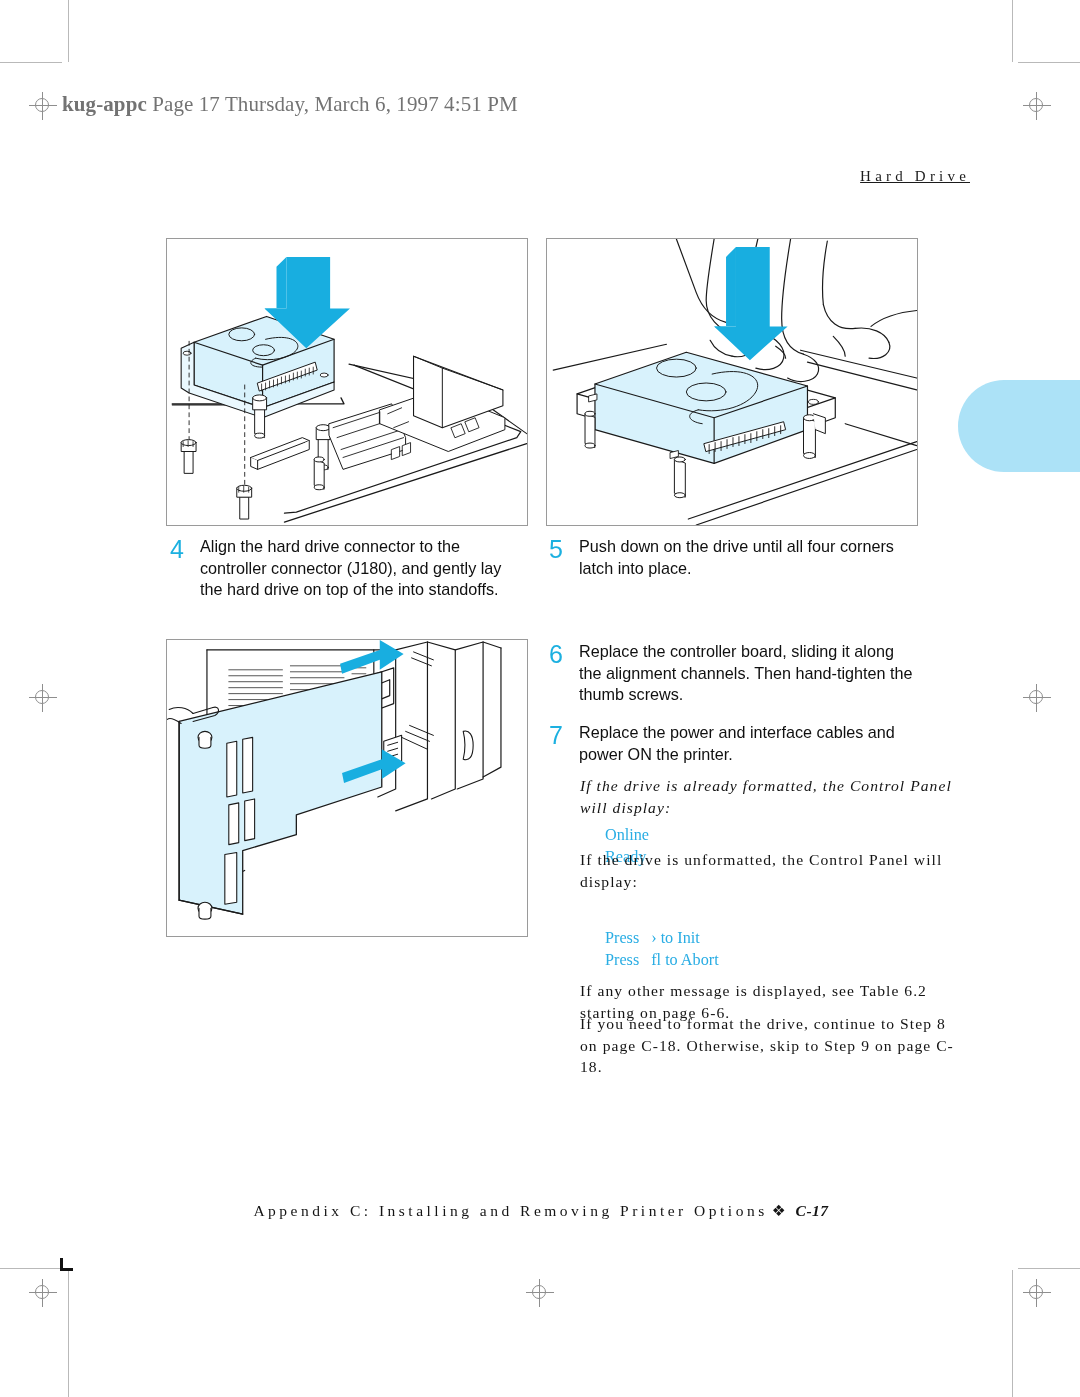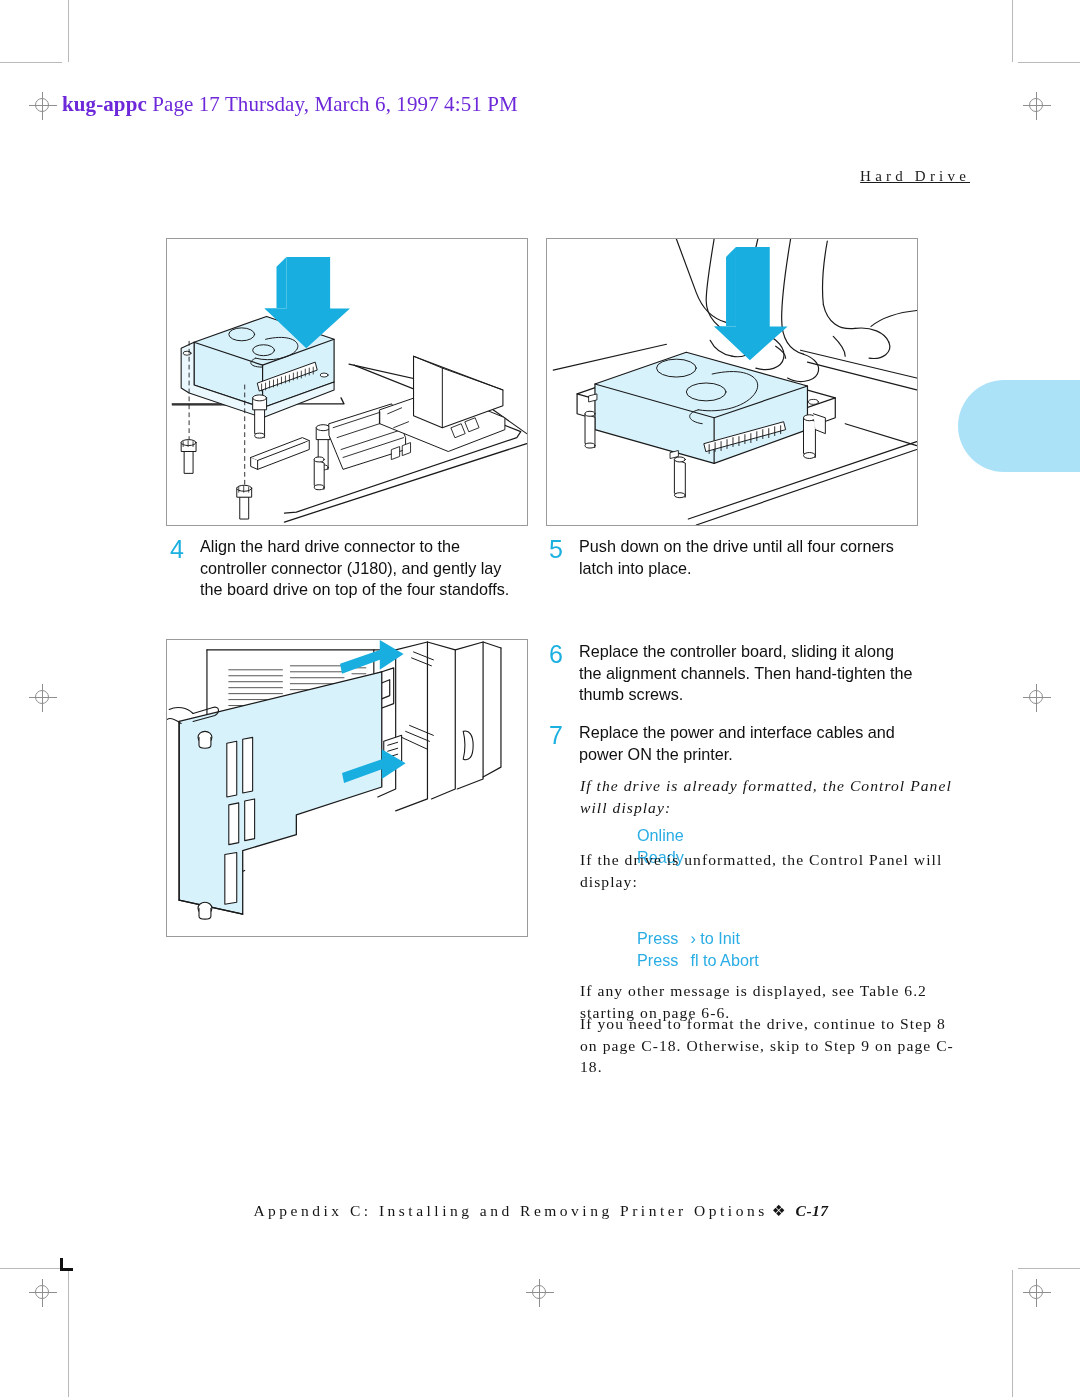--- a/index.html
+++ b/index.html
@@ -61,21 +61,21 @@
   .crop-corner .a { left: 0; top: 0; width: 3px; height: 13px; }
   .crop-corner .b { left: 0; bottom: 0; width: 13px; height: 3px; }
 
   
   .file-stamp {
     position: absolute;
     left: 62px;
     top: 92px;
     font-family: "Liberation Serif", serif;
     font-size: 21px;
-    color: #6d28d9;
+    color: #737373;
     white-space: nowrap;
     letter-spacing: 0.1px;
   }
   .file-stamp b { font-weight: bold; }
 
   
   .running-head {
     position: absolute;
     right: 110px;
     top: 168px;
@@ -135,25 +135,24 @@
     font-family: "Liberation Serif", serif;
     font-size: 15.6px;
     line-height: 21.5px;
     letter-spacing: 1.05px;
     color: #141414;
     width: 400px;
   }
 
   .panel-msg {
     position: absolute;
-    font-family: Liberation Sans, sans-serif;
+    font-family: Liberation Serif, serif;
     font-size: 16.2px;
     line-height: 22px;
     color: #29ade4;
-    margin-left: 32px;
   }
   .panel-msg .gap { display: inline-block; width: 12px; }
 
   
   .footer {
     position: absolute;
     left: 2px;
     right: 0;
     top: 1202px;
     text-align: center;
@@ -508,21 +507,21 @@
       <path d="M174 24 L214 10 L214 0 L238 14 L214 30 L214 20 L176 34 Z" fill="#18aee0"></path>
     </g>
     <g>
       <path d="M176 134 L216 120 L216 110 L240 124 L216 140 L216 130 L178 144 Z" fill="#18aee0"></path>
     </g>
   </svg>
 </div>
 
 <div class="step" style="left:170px; top:536px; width:350px;">
   <div class="step-num">4</div>
-  <div class="step-text">Align the hard drive connector to the controller connector (J180), and gently lay the board drive on top of the four standoffs.</div>
+  <div class="step-text">Align the hard drive connector to the controller connector (J180), and gently lay the hard drive on top of the into standoffs.</div>
 </div>
 
 <div class="step" style="left:549px; top:536px; width:370px;">
   <div class="step-num">5</div>
   <div class="step-text">Push down on the drive until all four corners latch into place.</div>
 </div>
 
 <div class="step" style="left:549px; top:641px; width:370px;">
   <div class="step-num">6</div>
   <div class="step-text">Replace the controller board, sliding it along the alignment channels. Then hand-tighten the thumb screws.</div>

